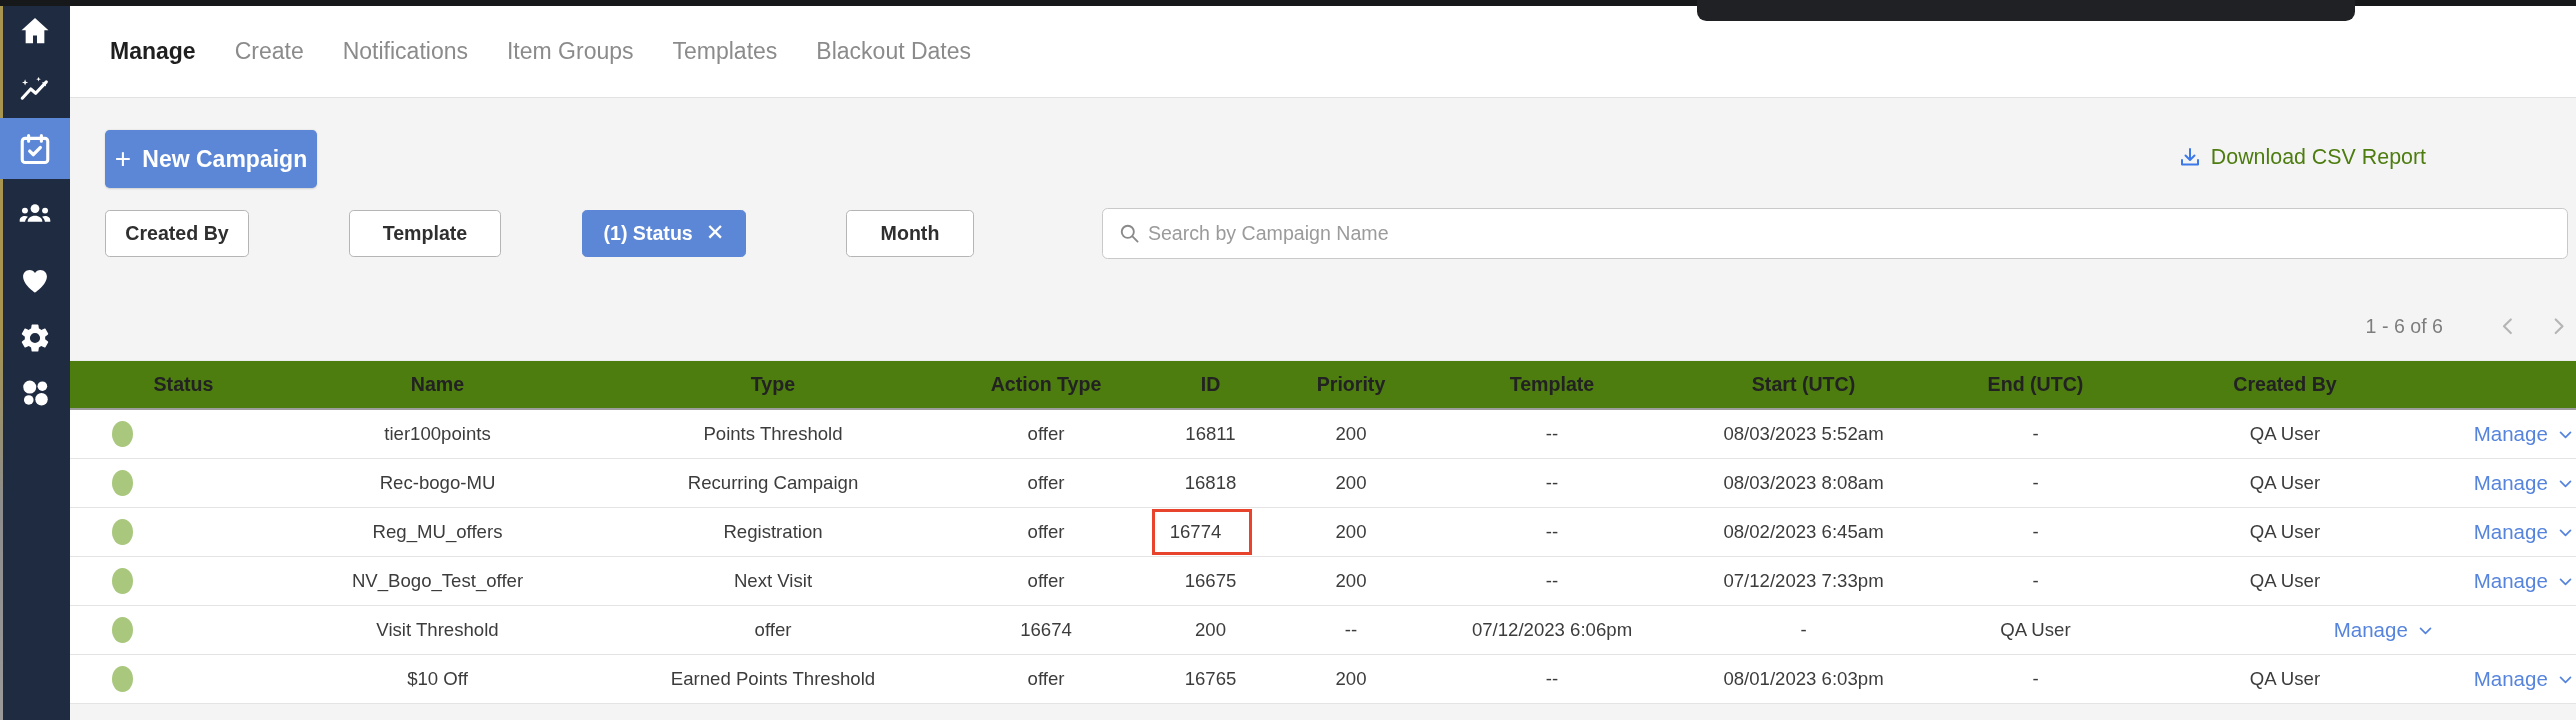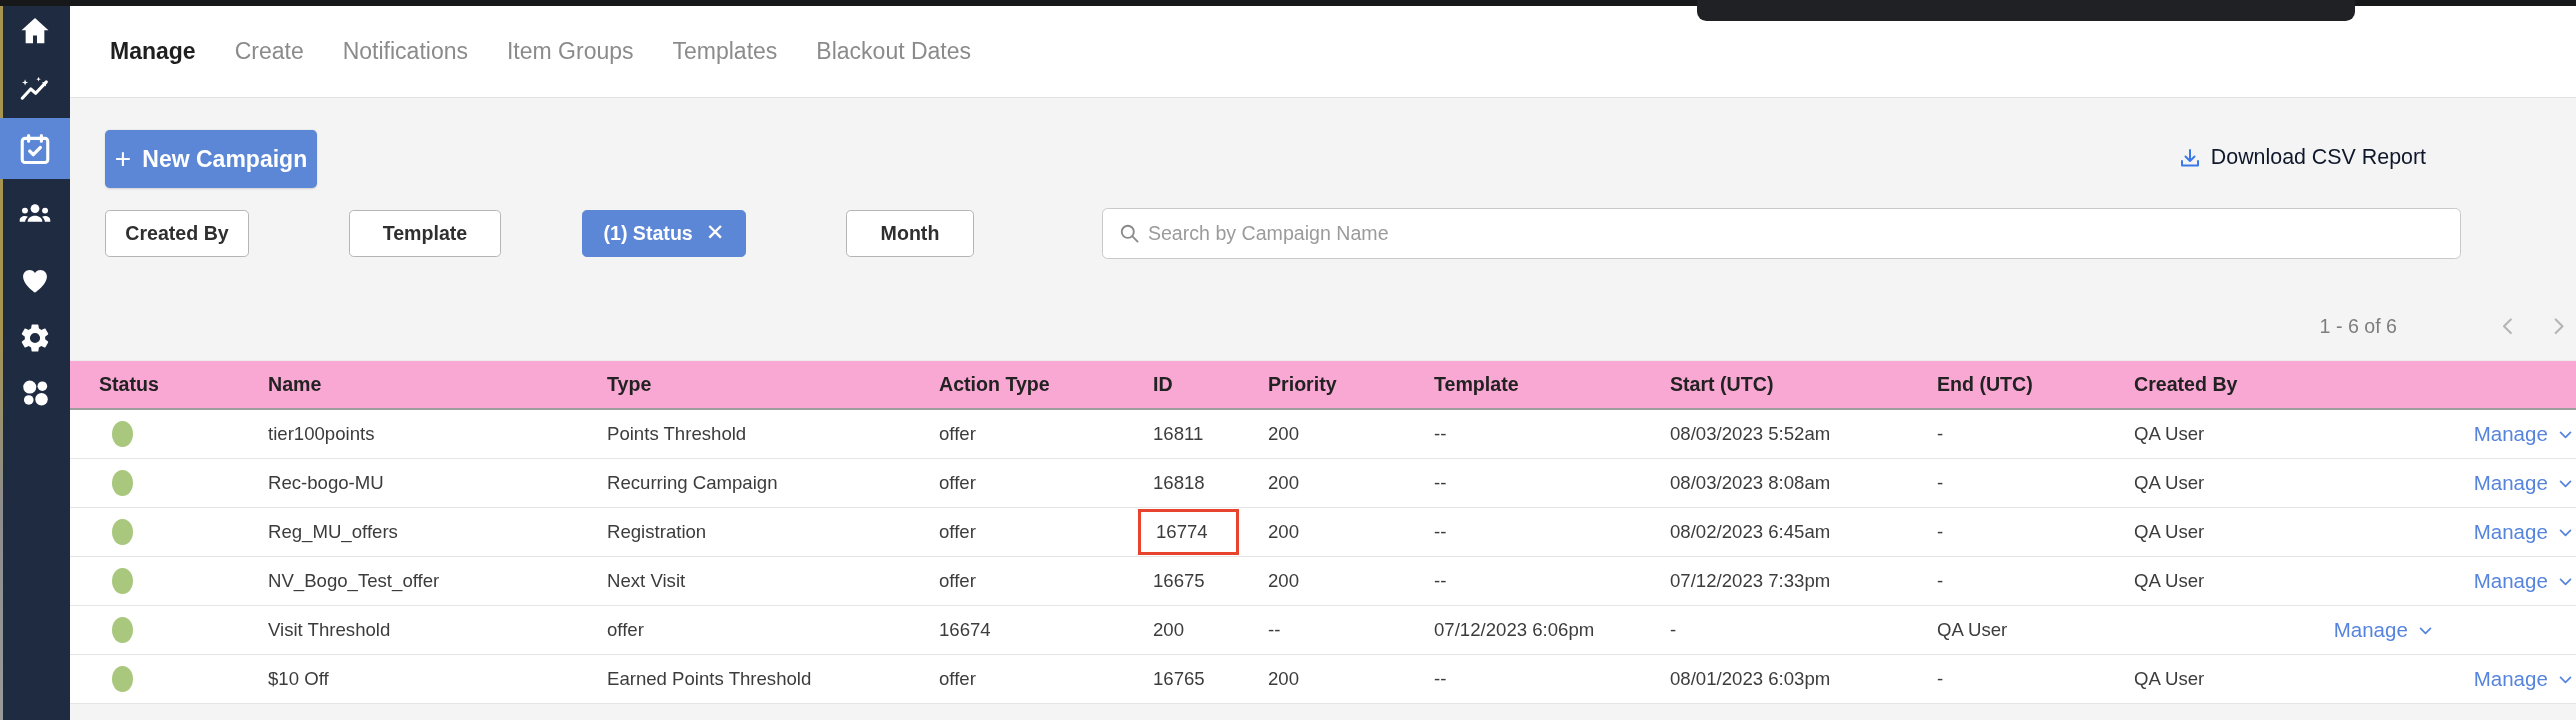--- a/index.html
+++ b/index.html
@@ -28,48 +28,48 @@
   .nav-item.active { color:#1f1f1f; font-weight:bold; }
   .brand { position:absolute; right:26px; top:0; height:86px; display:flex; align-items:center;
            font-size:32px; color:#1b1b1b; }
 
   
   .btn-new { position:absolute; left:105px; top:130px; width:212px; height:58px; background:#5c87d6;
              border:none; border-radius:4.7px; color:#fff; font-weight:bold; font-size:23px;
              font-family:inherit; display:flex; align-items:center; justify-content:center; gap:11.2px;
              cursor:pointer; box-shadow:0 0.9px 1.9px rgba(0,0,0,.15); }
   .btn-new .plus { font-size:28px; font-weight:normal; line-height:1; }
-  .download { position:absolute; right:150px; top:145px; display:flex; align-items:center; gap:9.3px;
-              color:#0f172a; font-size:21.4px; cursor:pointer; }
+  .download { position:absolute; right:150px; top:145px; display:flex; align-items:flex-start; gap:9.3px;
+              color:#4d7c0f; font-size:21.4px; cursor:pointer; }
   .download svg { width:24px; height:24px; }
 
   
   .chip { position:absolute; top:210px; height:47px; background:#fff; border:0.9px solid #b5b5b5;
           border-radius:4.7px; font-family:inherit; font-size:19.6px; font-weight:600; color:#2f2f2f;
           display:flex; align-items:center; justify-content:center; gap:13px; cursor:pointer; }
   .chip.active { background:#5c87d6; border-color:#5c87d6; color:#fff; }
   .chip .x { font-size:22.4px; font-weight:normal; line-height:1; }
 
   
-  .search { position:absolute; left:1102px; top:208px; width:1359px; height:51px; background:#fff;
+  .search { position:absolute; left:1102px; top:208px; width:1466px; height:51px; background:#fff;
             border:0.9px solid #c9c9c9; border-radius:5.6px; display:flex; align-items:center; padding:13px 15px; }
   .search svg { width:22.4px; height:22.4px; flex:0 0 auto; margin-right:7.5px; }
   .search input { border:none; outline:none; flex:1; font-family:inherit; font-size:19.6px; color:#333; background:transparent; }
   .search input::placeholder { color:#9b9b9b; }
 
   
   .pager { position:absolute; top:310px; right:0; height:32px; display:flex; align-items:center; z-index:5; }
-  .pager .range { font-size:19.6px; color:#7d7d7d; margin-right:97px; }
+  .pager .range { font-size:19.6px; color:#7d7d7d; margin-right:51px; }
   .pager .chev { width:28px; height:28px; display:flex; align-items:center; justify-content:center;
                  cursor:pointer; margin-right:22.4px; }
   .pager .chev:last-child { margin-right:3.7px; }
   .pager svg { width:20.5px; height:20.5px; }
 
   
-  .table { position:absolute; left:70px; top:360px; width:2506px; background:#f9a8d4; border-top:0.9px solid #ececec; }
+  .table { position:absolute; left:70px; top:360px; width:2506px; background:#4d7c0f; border-top:0.9px solid #ececec;text-align:center; }
   .trow { display:grid; grid-template-columns:169px 339px 332px 214px 115px 166px 236px 267px 197px 302px 1fr;
           padding-left:29px; align-items:center; }
   .thead { height:49px; border-bottom:2.8px solid #9d9d9d; }
   .thead .cell { font-size:19.6px; font-weight:bold; color:#222; }
   .tbody .trow { height:49px; border-bottom:0.9px solid #e4e4e4; background:#fff; }
   .cell { font-size:18.6px; color:#3c3c3c; white-space:nowrap; overflow:visible; }
   .dot { width:20.5px; height:26px; border-radius:50%; background:#a9c87e; margin-left:13px; }
   .cell-id { position:relative; }
   .id-box { display:inline-block; }
   .id-box.flagged { border:3.7px solid #e8432d; padding:9.3px 28px 9.3px 15px; margin:-11.2px 2px -11.2px -15px; }

